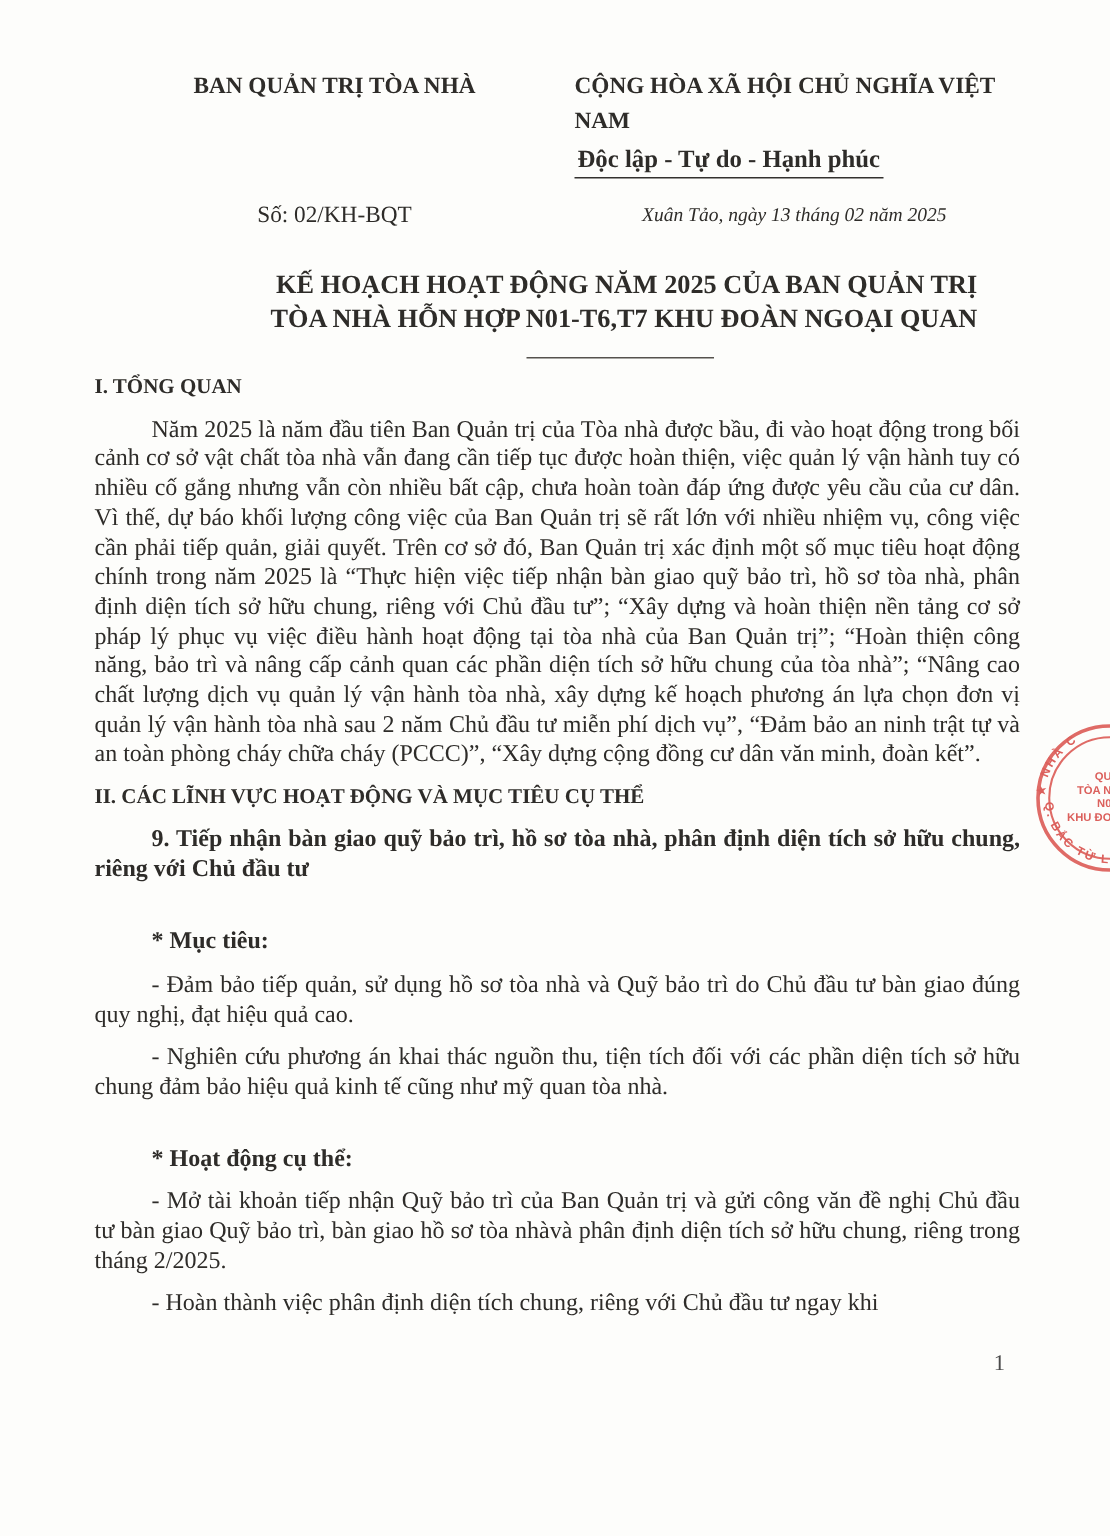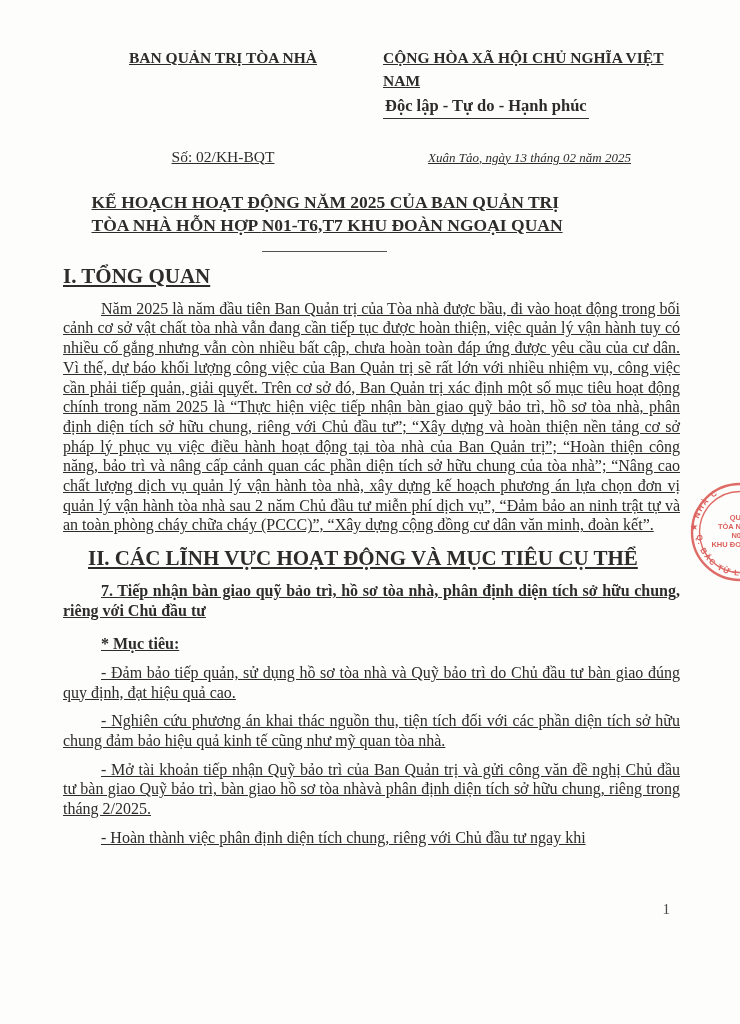--- a/index.html
+++ b/index.html
@@ -4,51 +4,51 @@
 <style>
   html, body { margin:0; padding:0; }
   body {
     width:740px; height:1024px;
     background:#fdfdfb;
     font-family:"Liberation Serif", serif;
     color:#2e2c29;
     position:relative;
     overflow:hidden;
   }
-  .page-content { padding:46px 60px 0 63px;text-decoration:underline; }
+  .page-content { padding:46px 60px 0 63px; }
 
   
   .hdr-row { display:flex; }
   .hdr-left { width:320px; text-align:center; font-weight:bold; font-size:15.5px; line-height:1.6; }
   .hdr-right { flex:1; text-align:left; font-weight:bold; padding-right:10px; }
   .hdr-right .nat1 { font-size:15.5px; line-height:1.5; }
   .underlined { display:inline-block; border-bottom:1.6px solid #33312e; padding:0 2px 2px 2px; }
   .hdr-right .nat2 { font-size:16.5px; margin-top:3px; }
 
-  .so-row { display:flex; margin-top:29px; font-size:15.5px;align-items:flex-end; }
+  .so-row { display:flex; margin-top:16px; font-size:15.5px; }
   .so-cell { width:320px; text-align:center; }
   .date-cell { flex:1; text-align:center; font-style:italic; padding-right:4px; font-size:13px; }
 
   
   .doc-title {
     margin:25px auto 4px auto; max-width:560px;
-    text-align:left; font-weight:bold; font-size:17.5px; line-height:1.32;
+    text-align:right; font-weight:bold; font-size:17.5px; line-height:1.32;
   }
   .title-underline { border-bottom:1.6px solid #55524d; padding-bottom:16px; }
 
   
-  .sec-heading { font-weight:bold; font-size:21px; margin:27px 0 0 0; }
-  .sec-heading.tight { margin-top:11px;margin-left:25px; }
+  .sec-heading { font-weight:bold; font-size:14px; margin:27px 0 0 0; }
+  .sec-heading.tight { margin-top:11px; }
   p.body {
     font-size:16px; line-height:19.7px; text-align:justify;
     text-indent:38px; margin:9px 0 0 0;
   }
   p.body.first { margin-top:10px; }
   p.subhead { font-weight:bold; line-height:20px; margin-top:10px; }
-  p.star-label { font-weight:bold; margin-top:13px; }
+  p.star-label { font-weight:bold; margin-top:28px; }
 
   
   .page-number {
     position:absolute; top:901px; right:70px;
     font-size:15px; color:#4a4a4a;
   }
 
   
   .stamp {
     position:absolute; left:689px; top:481px;
@@ -77,26 +77,27 @@
 
   <div class="doc-title">
     <span>KẾ HOẠCH HOẠT ĐỘNG NĂM 2025 CỦA BAN QUẢN TRỊ</span><br>
     <span>TÒA NHÀ HỖN HỢP </span><span class="title-underline">N01-T6,T7 KHU</span><span> ĐOÀN NGOẠI QUAN</span>
   </div>
 
   <div class="sec-heading">I. TỔNG QUAN</div>
   <p class="body first">Năm 2025 là năm đầu tiên Ban Quản trị của Tòa nhà được bầu, đi vào hoạt động trong bối cảnh cơ sở vật chất tòa nhà vẫn đang cần tiếp tục được hoàn thiện, việc quản lý vận hành tuy có nhiều cố gắng nhưng vẫn còn nhiều bất cập, chưa hoàn toàn đáp ứng được yêu cầu của cư dân. Vì thế, dự báo khối lượng công việc của Ban Quản trị sẽ rất lớn với nhiều nhiệm vụ, công việc cần phải tiếp quản, giải quyết. Trên cơ sở đó, Ban Quản trị xác định một số mục tiêu hoạt động chính trong năm 2025 là “Thực hiện việc tiếp nhận bàn giao quỹ bảo trì, hồ sơ tòa nhà, phân định diện tích sở hữu chung, riêng với Chủ đầu tư”; “Xây dựng và hoàn thiện nền tảng cơ sở pháp lý phục vụ việc điều hành hoạt động tại tòa nhà của Ban Quản trị”; “Hoàn thiện công năng, bảo trì và nâng cấp cảnh quan các phần diện tích sở hữu chung của tòa nhà”; “Nâng cao chất lượng dịch vụ quản lý vận hành tòa nhà, xây dựng kế hoạch phương án lựa chọn đơn vị quản lý vận hành tòa nhà sau 2 năm Chủ đầu tư miễn phí dịch vụ”, “Đảm bảo an ninh trật tự và an toàn phòng cháy chữa cháy (PCCC)”, “Xây dựng cộng đồng cư dân văn minh, đoàn kết”.</p>
 
   <div class="sec-heading tight">II. CÁC LĨNH VỰC HOẠT ĐỘNG VÀ MỤC TIÊU CỤ THỂ</div>
-  <p class="body subhead">7. Tiếp nhận bàn giao quỹ bảo trì, hồ sơ tòa nhà, phân định diện tích sở hữu chung, riêng với Chủ đầu tư</p>
+  <p class="body subhead">9. Tiếp nhận bàn giao quỹ bảo trì, hồ sơ tòa nhà, phân định diện tích sở hữu chung, riêng với Chủ đầu tư</p>
 
   <p class="body star-label">* Mục tiêu:</p>
-  <p class="body">- Đảm bảo tiếp quản, sử dụng hồ sơ tòa nhà và Quỹ bảo trì do Chủ đầu tư bàn giao đúng quy định, đạt hiệu quả cao.</p>
+  <p class="body">- Đảm bảo tiếp quản, sử dụng hồ sơ tòa nhà và Quỹ bảo trì do Chủ đầu tư bàn giao đúng quy nghị, đạt hiệu quả cao.</p>
   <p class="body">- Nghiên cứu phương án khai thác nguồn thu, tiện tích đối với các phần diện tích sở hữu chung đảm bảo hiệu quả kinh tế cũng như mỹ quan tòa nhà.</p>
 
+  <p class="body star-label">* Hoạt động cụ thể:</p>
   <p class="body">- Mở tài khoản tiếp nhận Quỹ bảo trì của Ban Quản trị và gửi công văn đề nghị Chủ đầu tư bàn giao Quỹ bảo trì, bàn giao hồ sơ tòa nhàvà phân định diện tích sở hữu chung, riêng trong tháng 2/2025.</p>
   <p class="body">- Hoàn thành việc phân định diện tích chung, riêng với Chủ đầu tư ngay khi</p>
 
 </div>
 
 <div class="stamp">
   <svg width="102" height="102" viewBox="0 0 102 102">
     <defs>
       <path id="arcTop" d="M 7.5,51 A 43.5,43.5 0 0 1 94.5,51"></path>
       <path id="arcBottom" d="M 7.5,51 A 43.5,43.5 0 0 0 94.5,51"></path>

